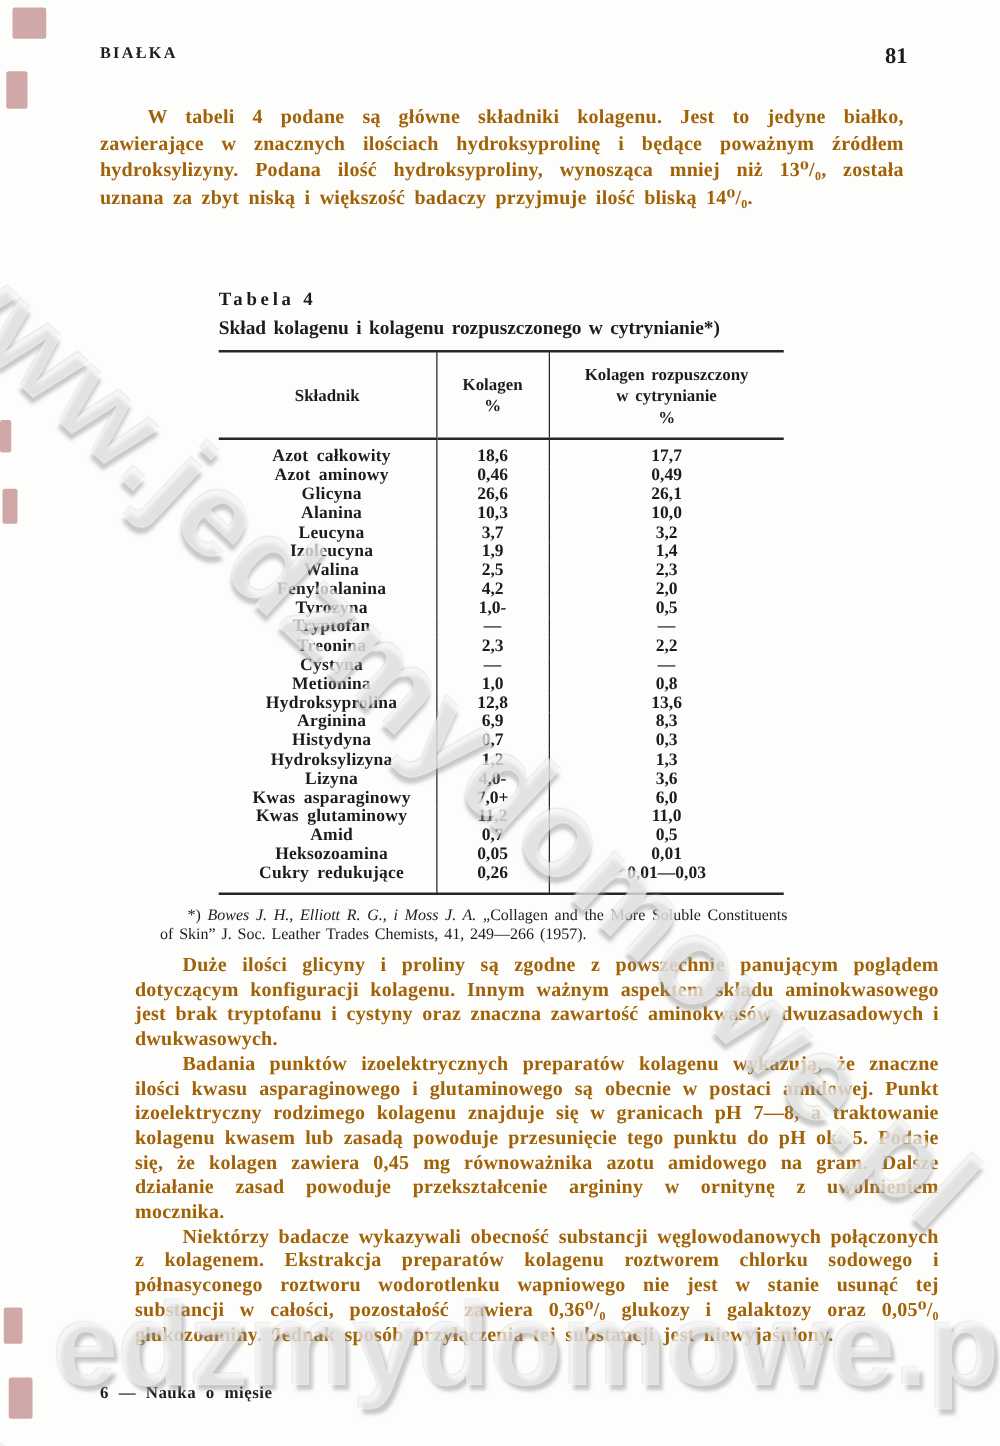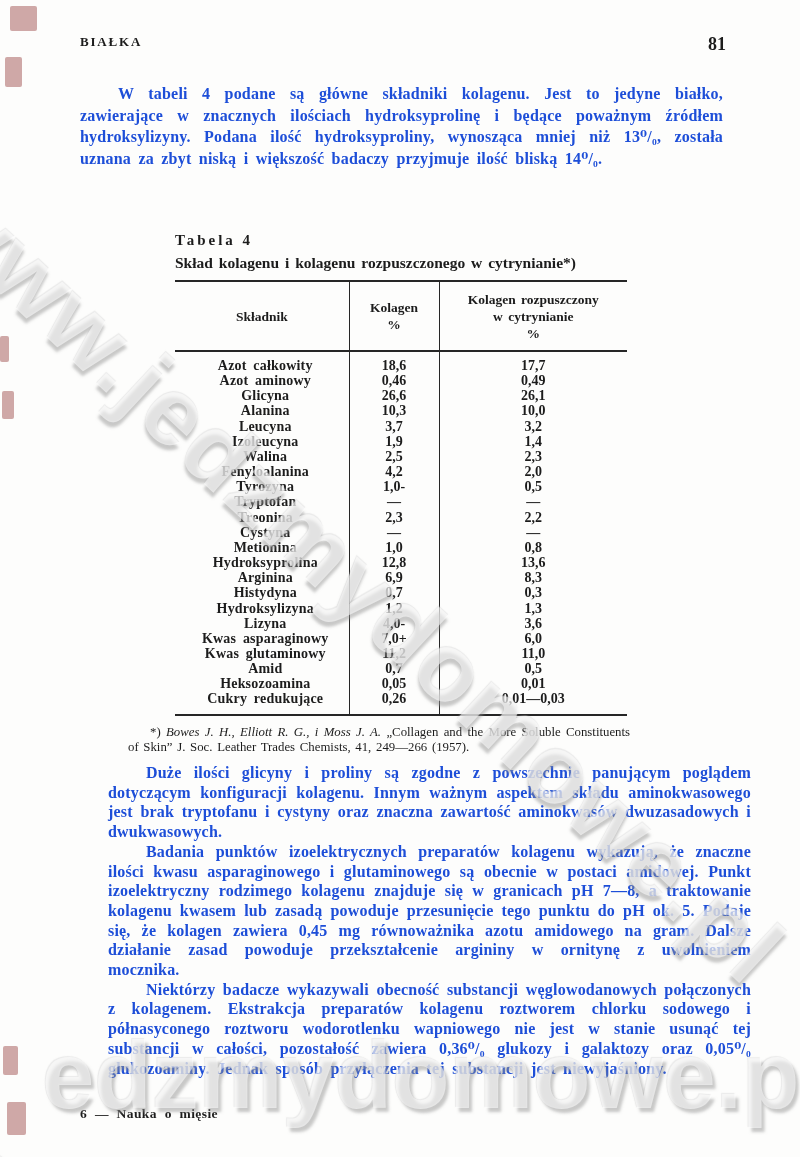--- a/index.html
+++ b/index.html
@@ -20,21 +20,21 @@
     z-index:2;
   }
   .running-head { font-size:13px; font-weight:700; letter-spacing:1.8px; }
   .page-num   { font-size:18px; font-weight:700; }
 
   
   .par {
     margin:0; font-size:16px; font-weight:600;
     text-align:justify; text-indent:38px;
     word-spacing:3.2px; letter-spacing:0.2px;
-    color:#1d4ed8; z-index:2;
+    color:#a16207; z-index:2;
   }
   #p1 { position:absolute; top:83px; left:80px; width:643px; line-height:21.6px; }
   .par-flow { position:absolute; top:763px; left:80px; width:643px; z-index:2;margin-left:28px; }
   .par-flow .par { line-height:19.7px; }
 
   
   .table-block { position:absolute; left:175px; top:199px; width:452px; z-index:2; }
   .tabela-label { font-size:15px; font-weight:600; letter-spacing:3px;margin-top:33px; }
   .tabela-title { font-size:15.5px; font-weight:700; margin-top:5px; word-spacing:2px; }
 

